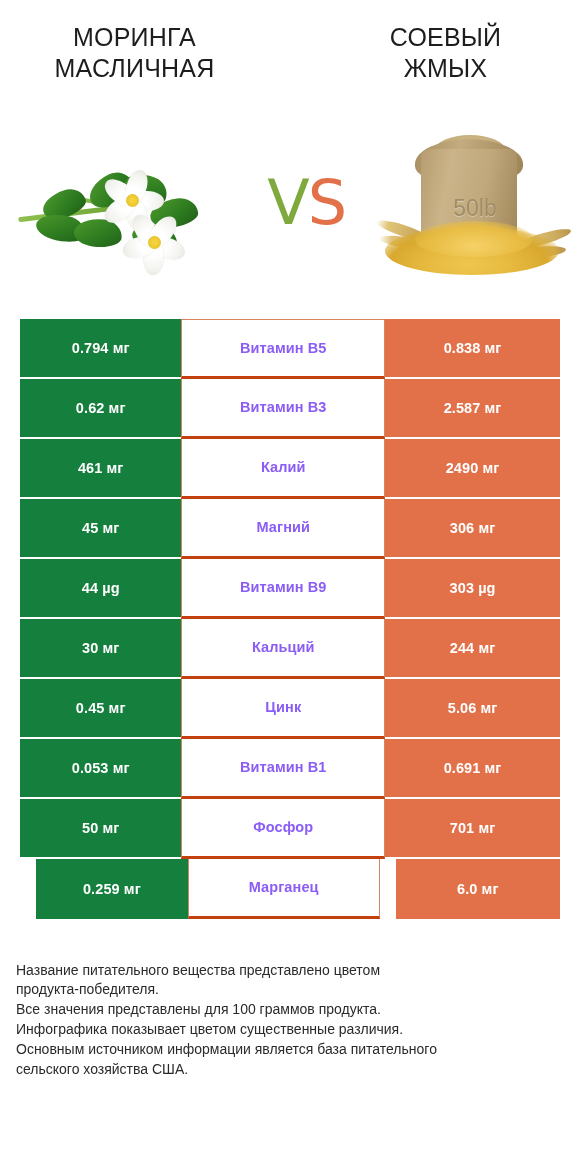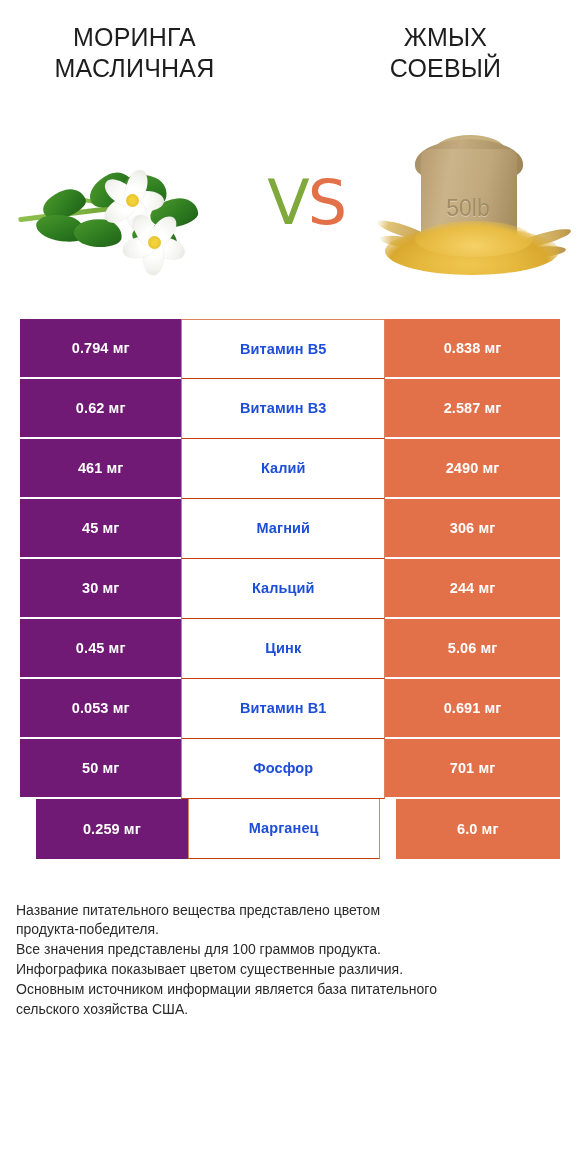--- a/index.html
+++ b/index.html
@@ -101,21 +101,21 @@
     border-radius: 50% 50% 30% 30% / 60% 60% 35% 35%;
   }
   .sack-grainTop {
     position: absolute;
     left: 66px; top: 6px; width: 70px; height: 30px;
     background: radial-gradient(ellipse at 50% 75%, #E0CFA4 0%, #CBB583 60%, #B69E6B 100%);
     border-radius: 50% 50% 35% 35%;
   }
   .sack-label {
     position: absolute;
-    left: 45px; top: 66px; width: 108px;
+    left: 52px; top: 66px; width: 108px;
     text-align: center;
     font-size: 23px;
     font-weight: 400;
     color: #A08D66;
     font-family: "Liberation Sans", sans-serif;
     text-shadow: 0 1px 0 rgba(255,255,255,.35);
   }
   .spill {
     position: absolute;
     left: 16px; bottom: 6px; width: 174px; height: 48px;
@@ -148,31 +148,31 @@
   .cell {
     display: flex;
     align-items: center;
     justify-content: center;
     font-size: 14.5px;
     font-weight: 700;
     letter-spacing: .1px;
   }
   .cell-left {
     width: 168px;
-    background: #701a75;
+    background: #15803d;
     color: #ffffff;
     border-bottom: 2px solid #ffffff;
   }
   .cell-mid {
     width: 212px;
     background: #FFFFFF;
-    color: #1d4ed8;
+    color: #8b5cf6;
     border-left: 1px solid #D9835F;
     border-right: 1px solid #D9835F;
-    border-bottom: 1px solid #c2410c;
+    border-bottom: 3px solid #c2410c;
   }
   .row:first-child .cell-mid { border-top: 1px solid #D9835F; }
   .cell-right {
     width: 182px;
     background: #E2714A;
     color: #ffffff;
     border-bottom: 2px solid #ffffff;
   }
   .row:last-child .cell-left,
   .row:last-child .cell-right { border-bottom: none; margin-left: 16px; }
@@ -189,22 +189,22 @@
 </head>
 <body>
 
 <div class="header">
   <div class="title-col">
     <span class="ln">МОРИНГА</span>
     <span class="ln">МАСЛИЧНАЯ</span>
   </div>
   <div class="title-spacer"></div>
   <div class="title-col">
+    <span class="ln">СОЕВЫЙ</span>
     <span class="ln">ЖМЫХ</span>
-    <span class="ln">СОЕВЫЙ</span>
   </div>
 </div>
 
 <div class="hero">
 
   <div class="hero-side">
     <div class="moringa">
 
       <div class="stem" style="left:10px; top:80px; width:104px; height:5px; transform:rotate(-7deg);"></div>
       <div class="stem" style="left:62px; top:70px; width:62px; height:4px; transform:rotate(10deg);"></div>
@@ -276,20 +276,25 @@
     <div class="cell cell-mid">Калий</div>
     <div class="cell cell-right">2490 мг</div>
   </div>
 
   <div class="row">
     <div class="cell cell-left">45 мг</div>
     <div class="cell cell-mid">Магний</div>
     <div class="cell cell-right">306 мг</div>
   </div>
 
+  <div class="row">
+    <div class="cell cell-left">44 µg</div>
+    <div class="cell cell-mid">Витамин B9</div>
+    <div class="cell cell-right">303 µg</div>
+  </div>
 
   <div class="row">
     <div class="cell cell-left">30 мг</div>
     <div class="cell cell-mid">Кальций</div>
     <div class="cell cell-right">244 мг</div>
   </div>
 
   <div class="row">
     <div class="cell cell-left">0.45 мг</div>
     <div class="cell cell-mid">Цинк</div>

